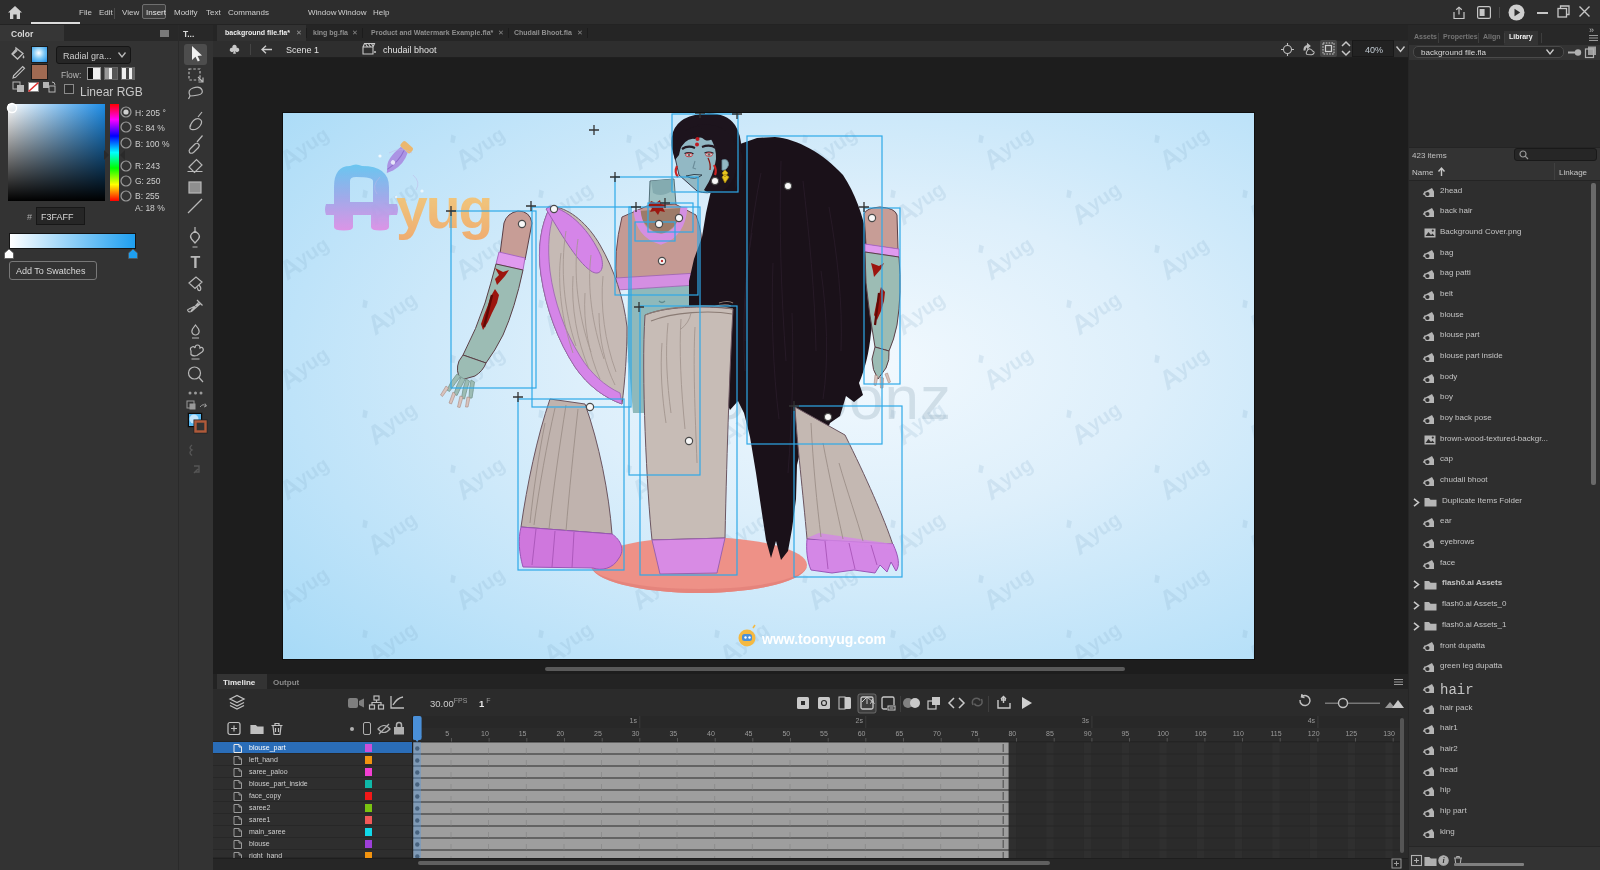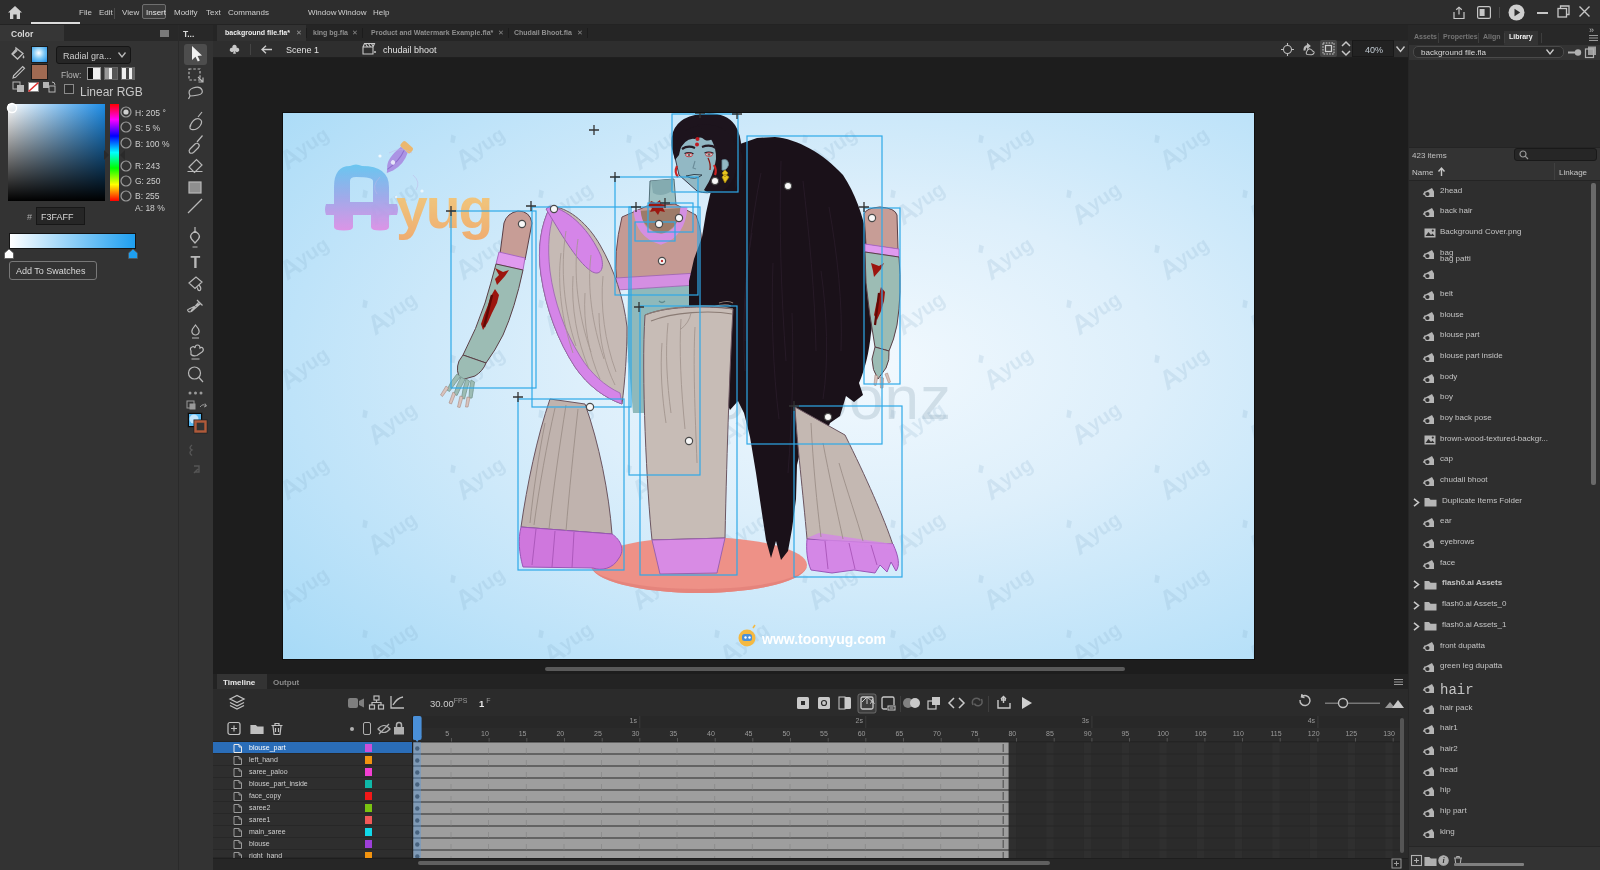--- a/index.html
+++ b/index.html
@@ -125,21 +125,21 @@
 <circle cx="7" cy="6" r="5"></circle>
         <circle cx="7" cy="21" r="5"></circle>
         <circle cx="7" cy="37" r="5"></circle>
 <circle cx="7" cy="60" r="5"></circle>
         <circle cx="7" cy="75" r="5"></circle>
         <circle cx="7" cy="90" r="5"></circle>
 </g>
       <circle cx="7" cy="6" r="2.6" fill="#cfcfcf"></circle>
     </svg>
 <div class="txt" style="left:135px;top:108px;font-size:8.5px;color:#cfcfcf;">H: 205 °</div>
-<div class="txt" style="left:135px;top:123px;font-size:8.5px;color:#cfcfcf;">S: 5 %</div>
+<div class="txt" style="left:135px;top:123px;font-size:8.5px;color:#cfcfcf;">S: 84 %</div>
 <div class="txt" style="left:135px;top:139px;font-size:8.5px;color:#cfcfcf;">B: 100 %</div>
 <div class="txt" style="left:135px;top:161px;font-size:8.5px;color:#cfcfcf;">R: 243</div>
 <div class="txt" style="left:135px;top:176px;font-size:8.5px;color:#cfcfcf;">G: 250</div>
 <div class="txt" style="left:135px;top:191px;font-size:8.5px;color:#cfcfcf;">B: 255</div>
 <div class="txt" style="left:135px;top:203px;font-size:8.5px;color:#cfcfcf;">A: 18 %</div>
 
 <div class="txt" style="left:27px;top:212px;font-size:9px;color:#aaa;">#</div>
 <div class="abs" style="left:36px;top:207px;width:49px;height:18px;background:#262626;border:1px solid #171717;"></div>
 <div class="txt" style="left:41px;top:212px;font-size:9px;color:#d8d8d8;">F3FAFF</div>
 
@@ -1260,21 +1260,21 @@
       <path d="M2.5 4.5 L9 1 L11 4.5 L11 10 L2.5 10 Z" fill="#b5b5b5"></path>
       <path d="M2.5 4.5 L0.8 7 L4 9" fill="none" stroke="#b5b5b5" stroke-width="1.4"></path>
       <circle cx="4.5" cy="7" r="2" fill="#2e2e2e"></circle>
     </svg>
     <div class="txt" style="left:1440px;top:247.5px;font-size:8px;color:#c4c4c4;">bag</div>
     <svg class="abs" style="left:1423px;top:269.22px" width="12" height="11" viewBox="0 0 12 11">
       <path d="M2.5 4.5 L9 1 L11 4.5 L11 10 L2.5 10 Z" fill="#b5b5b5"></path>
       <path d="M2.5 4.5 L0.8 7 L4 9" fill="none" stroke="#b5b5b5" stroke-width="1.4"></path>
       <circle cx="4.5" cy="7" r="2" fill="#2e2e2e"></circle>
     </svg>
-    <div class="txt" style="left:1440px;top:254px;font-size:8px;color:#c4c4c4;">bag patti</div>
+    <div class="txt" style="left:1440px;top:268px;font-size:8px;color:#c4c4c4;">bag patti</div>
     <svg class="abs" style="left:1423px;top:289.9px" width="12" height="11" viewBox="0 0 12 11">
       <path d="M2.5 4.5 L9 1 L11 4.5 L11 10 L2.5 10 Z" fill="#b5b5b5"></path>
       <path d="M2.5 4.5 L0.8 7 L4 9" fill="none" stroke="#b5b5b5" stroke-width="1.4"></path>
       <circle cx="4.5" cy="7" r="2" fill="#2e2e2e"></circle>
     </svg>
     <div class="txt" style="left:1440px;top:288.9px;font-size:8px;color:#c4c4c4;">belt</div>
     <svg class="abs" style="left:1423px;top:310.58px" width="12" height="11" viewBox="0 0 12 11">
       <path d="M2.5 4.5 L9 1 L11 4.5 L11 10 L2.5 10 Z" fill="#b5b5b5"></path>
       <path d="M2.5 4.5 L0.8 7 L4 9" fill="none" stroke="#b5b5b5" stroke-width="1.4"></path>
       <circle cx="4.5" cy="7" r="2" fill="#2e2e2e"></circle>

